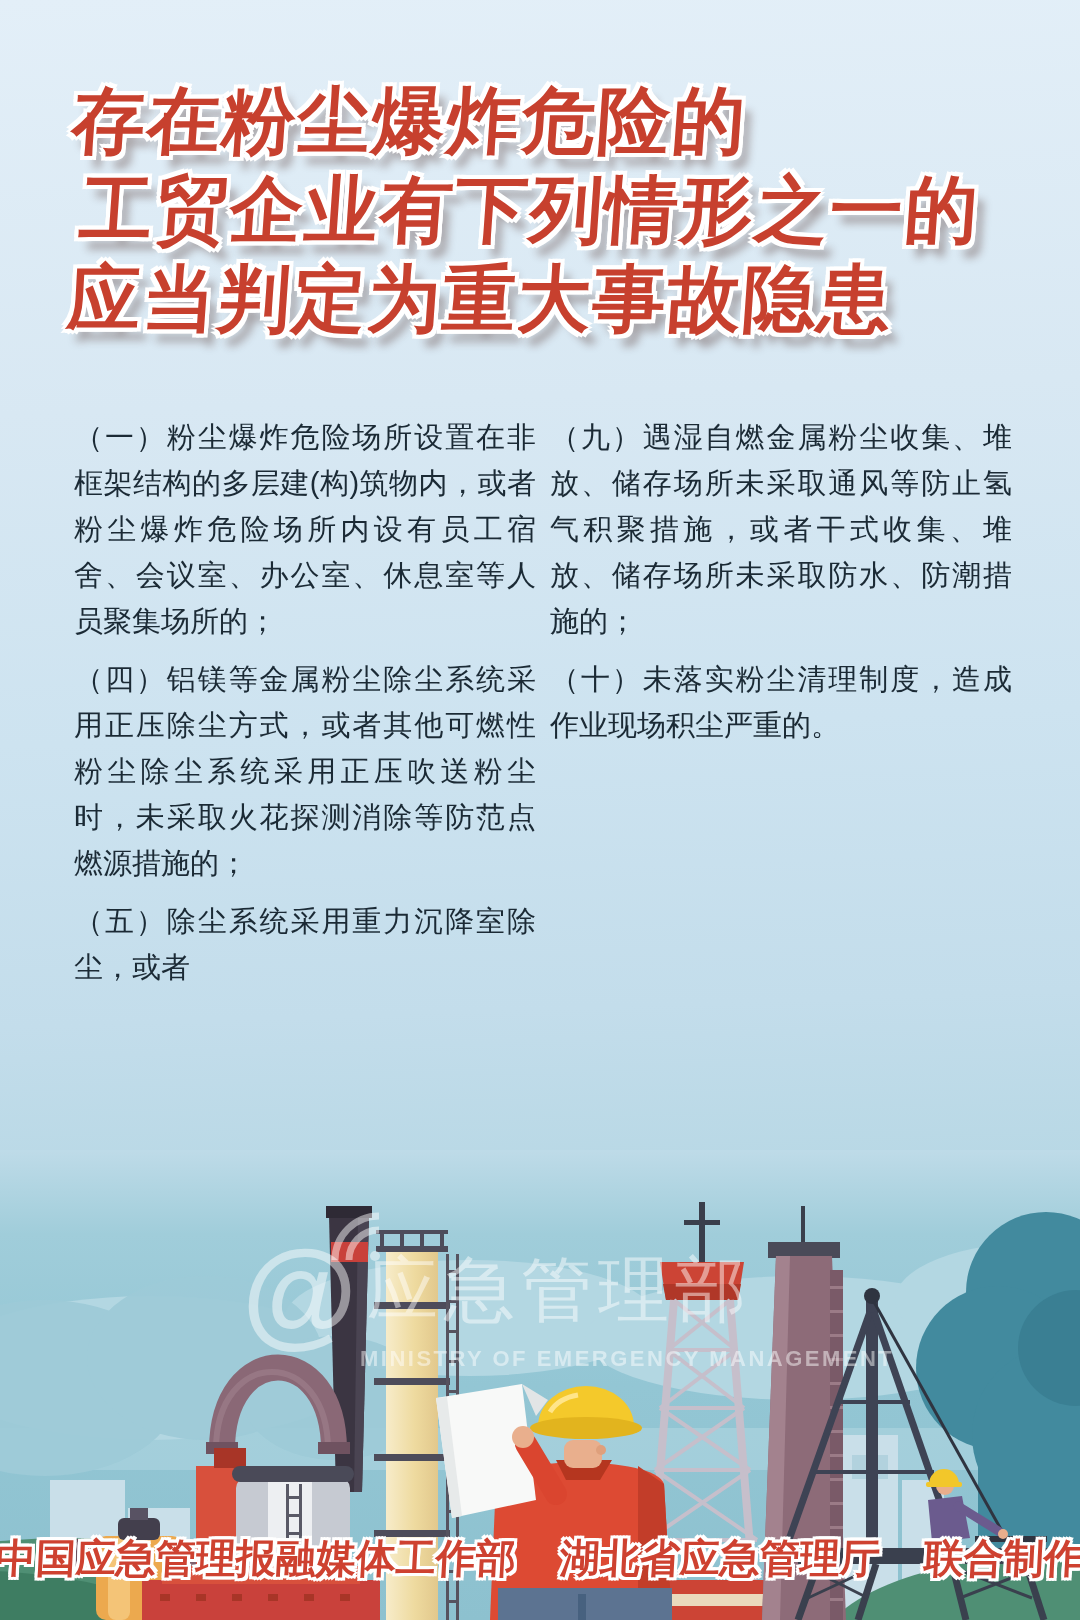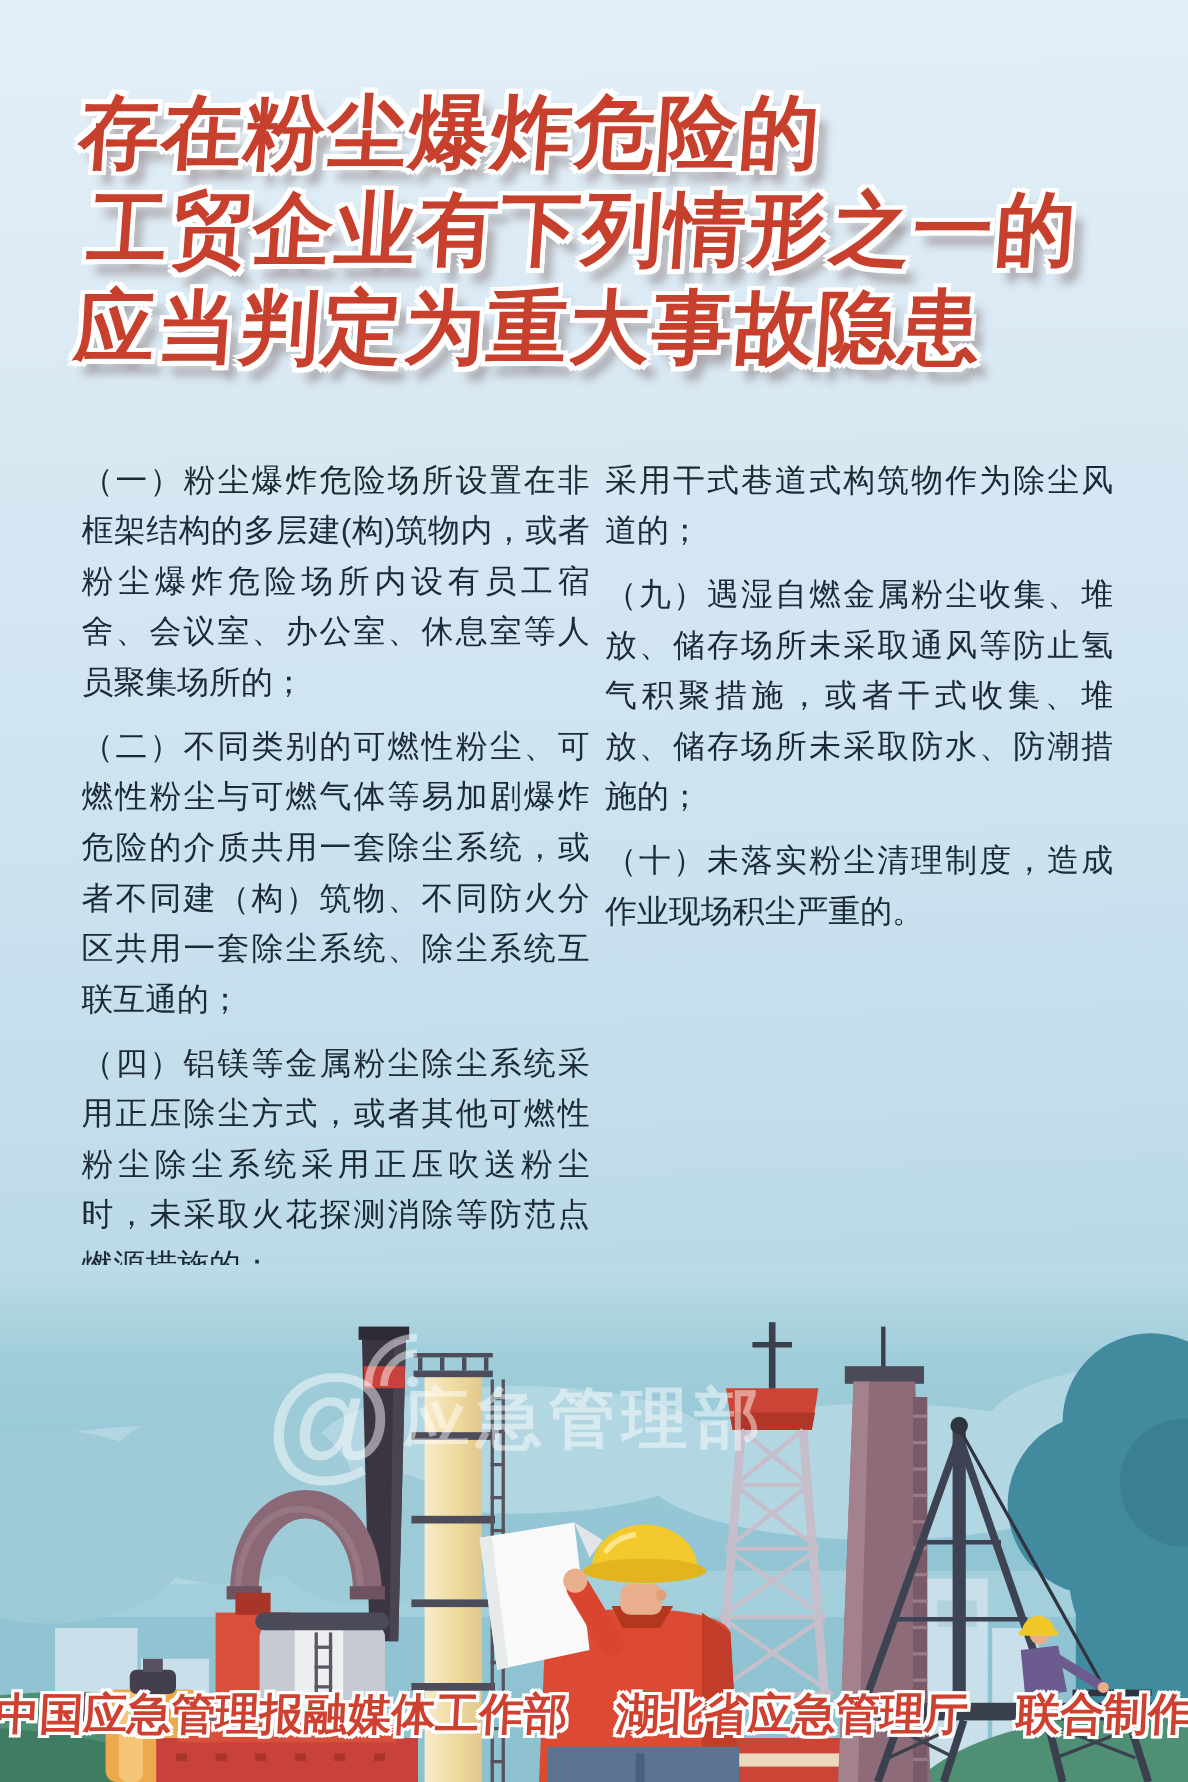--- a/index.html
+++ b/index.html
@@ -35,21 +35,21 @@
 
   
   .illustration{position:absolute;left:0;bottom:0;width:1080px;height:470px;}
   .illustration svg.scene{position:absolute;left:0;top:0;width:100%;height:100%;display:block;}
 
   
   .watermark{position:absolute;left:242px;top:88px;color:rgba(255,255,255,.48);}
   .wm-row{display:flex;align-items:flex-end;}
   .wm-logo{position:relative;font-size:118px;line-height:100px;font-weight:bold;margin-right:10px;}
   .wm-arcs{position:absolute;top:-30px;right:-26px;}
-  .wm-cn{font-size:60px;line-height:104px;font-weight:700;letter-spacing:6px;white-space:nowrap;}
+  .wm-cn{font-size:71px;line-height:104px;font-weight:400;letter-spacing:6px;white-space:nowrap;}
   .wm-en{font-size:22px;font-weight:700;letter-spacing:2.5px;margin:4px 0 0 118px;white-space:nowrap;}
 
   
   .credits{
     position:absolute;left:0;right:0;bottom:34px;
     display:flex;justify-content:center;gap:44px;
     font-size:40px;font-weight:900;color:#ce4130;white-space:nowrap;
     transform:skewX(-3deg);
     text-shadow:
       -3px -3px 0 #fff,0 -3px 0 #fff,3px -3px 0 #fff,
@@ -64,26 +64,24 @@
 
   <div class="title">
     <div class="t1">存在粉尘爆炸危险的</div>
     <div class="t2">工贸企业有下列情形之一的</div>
     <div class="t3">应当判定为重大事故隐患</div>
   </div>
 
   <div class="columns">
     <div class="col">
       <p>（一）粉尘爆炸危险场所设置在非框架结构的多层建(构)筑物内，或者粉尘爆炸危险场所内设有员工宿舍、会议室、办公室、休息室等人员聚集场所的；</p>
-      <p>（二）不同类别的可燃性粉尘、可燃性粉尘与可燃气体等易加剧爆炸危险的介质共用一套除尘系统，或者不同建（构）筑物、不同防火分区共用一套除尘系统、除尘系统互联互通的；</p>
       <p>（四）铝镁等金属粉尘除尘系统采用正压除尘方式，或者其他可燃性粉尘除尘系统采用正压吹送粉尘时，未采取火花探测消除等防范点燃源措施的；</p>
       <p>（五）除尘系统采用重力沉降室除尘，或者</p>
     </div>
     <div class="col">
-      <p>采用干式巷道式构筑物作为除尘风道的；</p>
       <p>（九）遇湿自燃金属粉尘收集、堆放、储存场所未采取通风等防止氢气积聚措施，或者干式收集、堆放、储存场所未采取防水、防潮措施的；</p>
       <p>（十）未落实粉尘清理制度，造成作业现场积尘严重的。</p>
     </div>
   </div>
 
   <div class="illustration">
     <svg class="scene" viewBox="0 0 1080 470" preserveAspectRatio="none">
       <defs>
         <linearGradient id="sky" x1="0" y1="0" x2="0" y2="1">
           <stop offset="0" stop-color="#bedbe8"></stop>
@@ -335,20 +333,21 @@
         <span class="wm-logo">
           <span>@</span>
           <svg class="wm-arcs" width="52" height="52" viewBox="0 0 52 52">
             <path d="M4 48 A44 44 0 0 1 48 4" stroke="rgba(255,255,255,.48)" stroke-width="7" fill="none"></path>
             <path d="M18 48 A30 30 0 0 1 48 18" stroke="rgba(255,255,255,.48)" stroke-width="7" fill="none"></path>
             <circle cx="44" cy="44" r="5" fill="rgba(255,255,255,.48)"></circle>
           </svg>
         </span>
         <span class="wm-cn">应急管理部</span>
       </div>
+      <div class="wm-en">MINISTRY OF EMERGENCY MANAGEMENT</div>
     </div>
 
     <div class="credits">
       <span>中国应急管理报融媒体工作部</span>
       <span>湖北省应急管理厅</span>
       <span>联合制作</span>
     </div>
   </div>
 
 </div>

